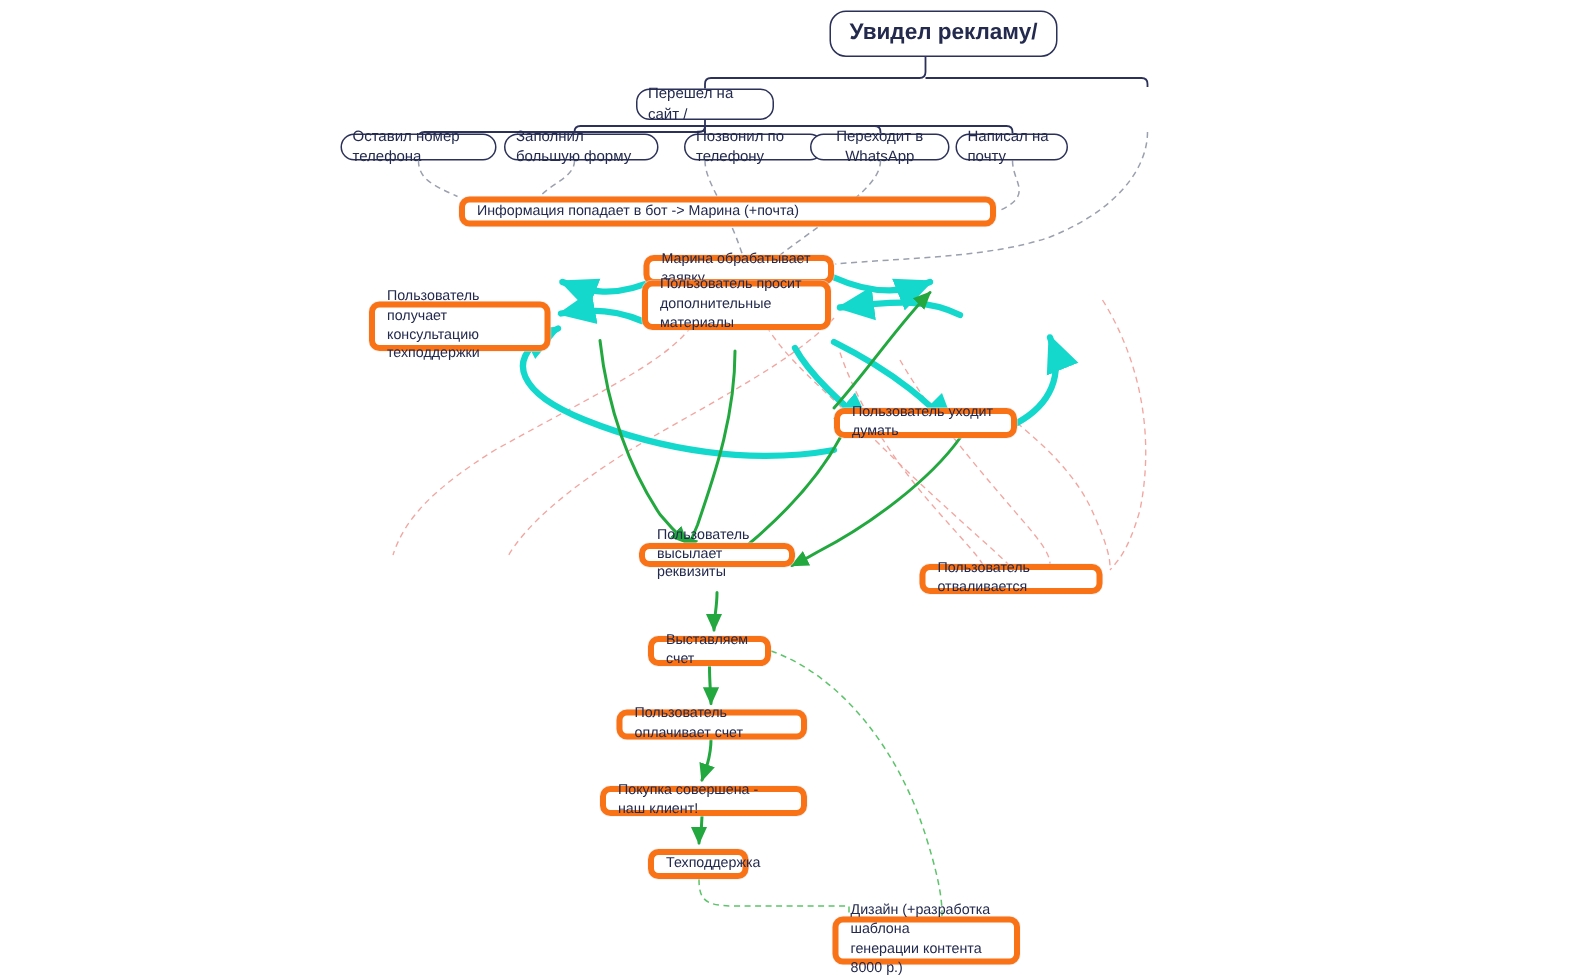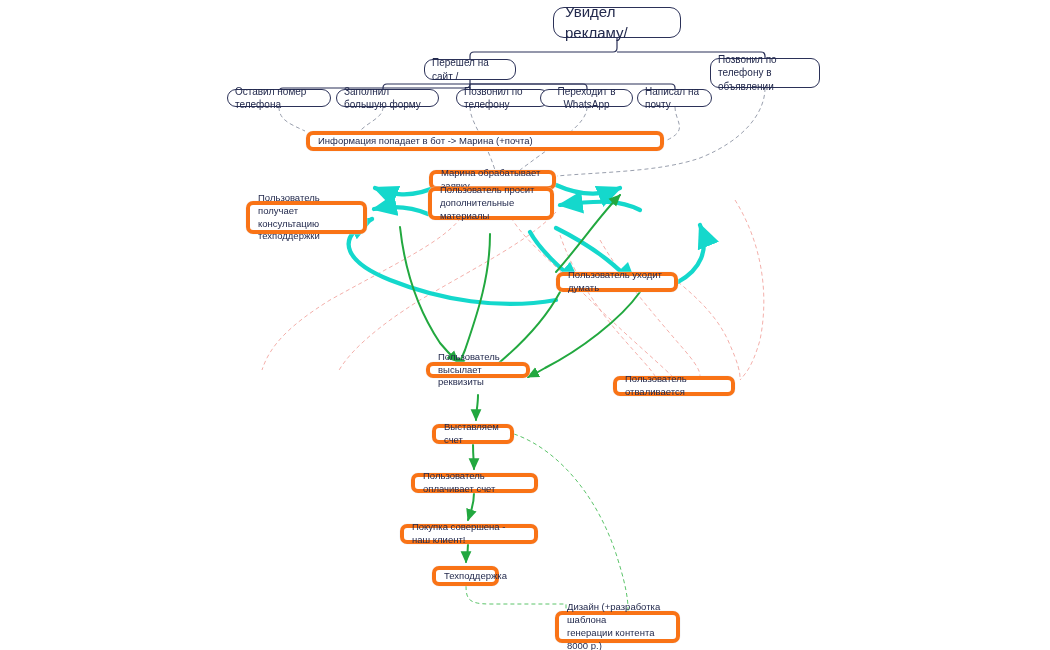--- a/index.html
+++ b/index.html
@@ -126,26 +126,24 @@
       <path d="M468,544 C468,554 466,560 466,562"></path>
       <path d="M556,272 C580,245 600,215 620,195" transform="translate(0,0)"></path>
     </g>
 
     <g fill="none" stroke="#5cc46a" stroke-width="1" stroke-dasharray="4 3">
       <path d="M514,434 C560,450 600,500 618,560 C628,592 628,604 628,611"></path>
       <path d="M466,586 C466,600 470,604 490,604 L566,604 L566,611"></path>
     </g>
   </svg>
 
-  <div class="node root" style="left:553px; top:7px; width:128px; height:31px;">Увидел рекламу/</div>
+  <div class="node root" style="left:553px; top:7px; width:152px; height:31px;font-weight:bold;">Увидел рекламу/</div>
 
   <div class="node primary" style="left:424px; top:59px; width:92px; height:21px;">Перешел на сайт /</div>
 
-  <div class="node primary" style="left:710px; top:58px; width:110px; height:30px;">Позвонил по телефону в
-объявлении</div>
 
   <div class="node primary" style="left:227px; top:89px; width:104px; height:18px;">Оставил номер телефона</div>
 
   <div class="node primary" style="left:336px; top:89px; width:103px; height:18px;">Заполнил большую форму</div>
 
   <div class="node primary" style="left:443px; top:89px; width:93px; height:18px;margin-left:13px;">Позвонил по телефону</div>
 
   <div class="node primary" style="left:540px; top:89px; width:93px; height:18px;text-align:center;">Переходит в WhatsApp</div>
 
   <div class="node primary" style="left:637px; top:89px; width:75px; height:18px;">Написал на почту</div>

